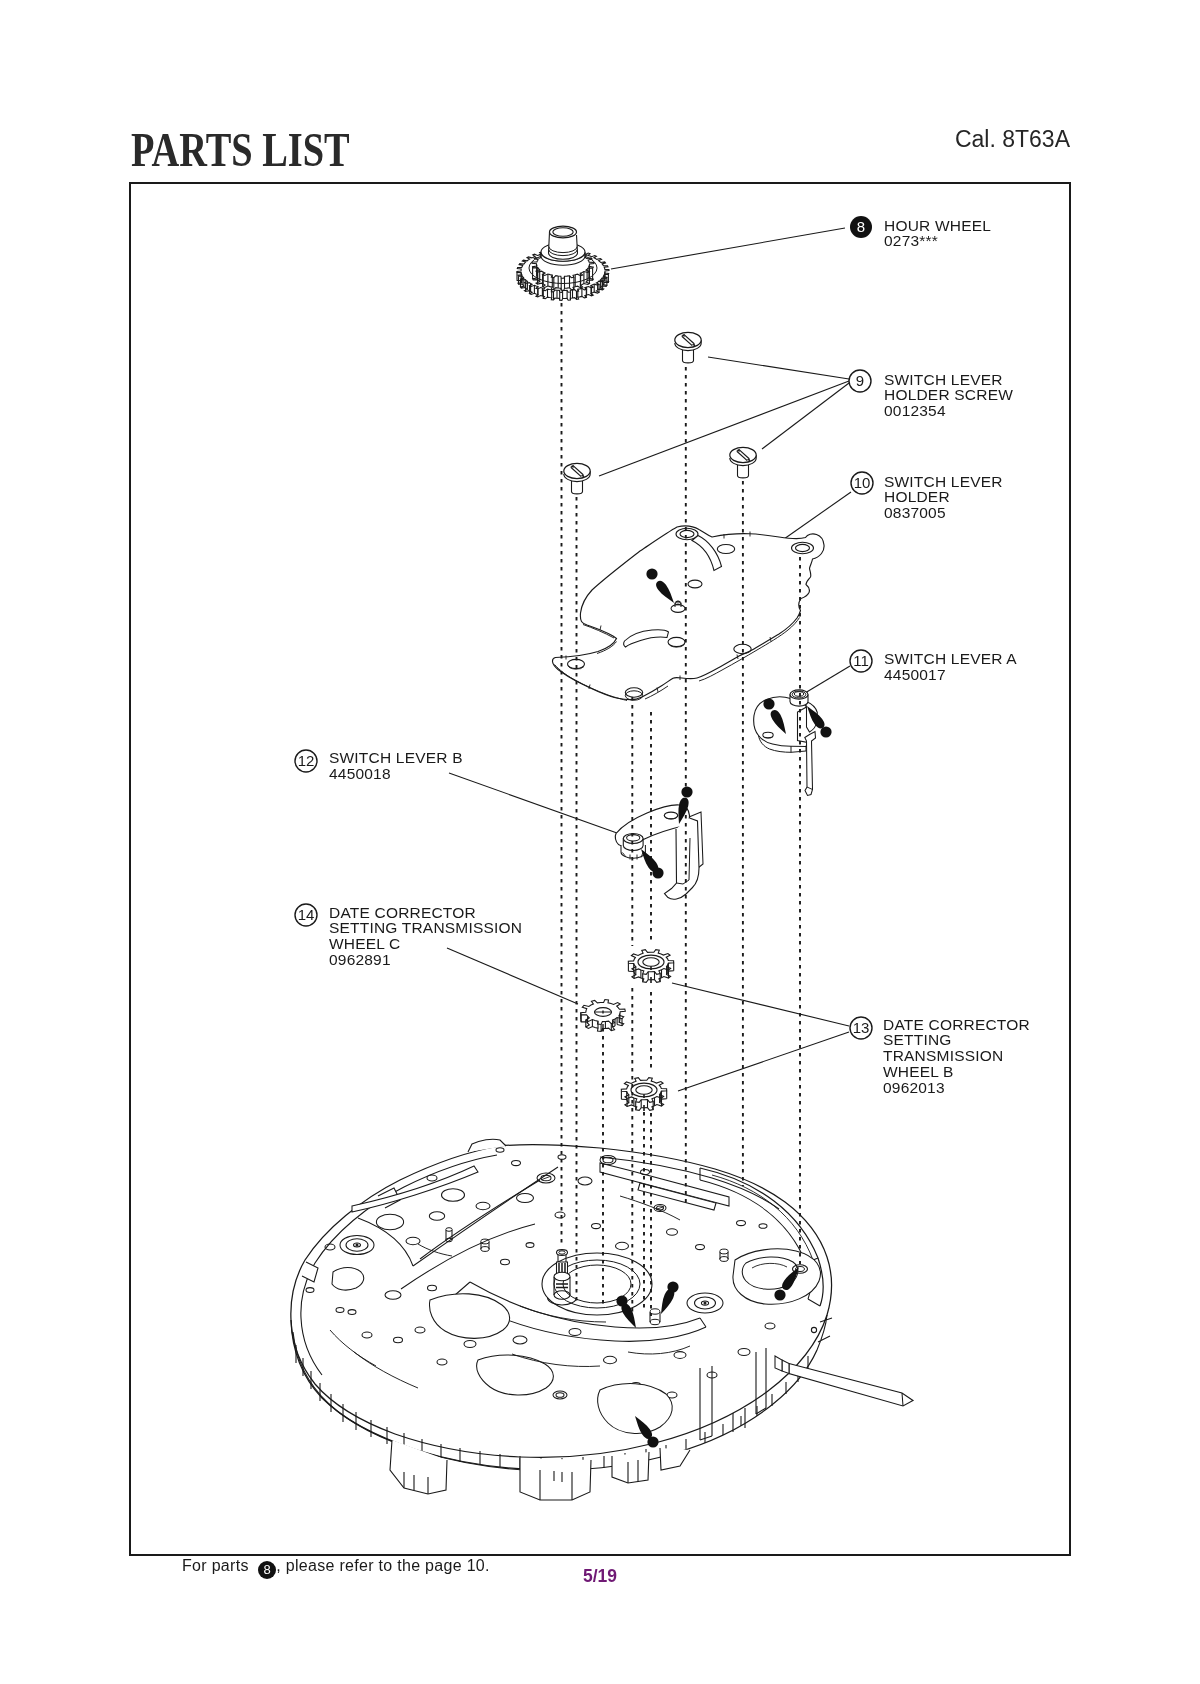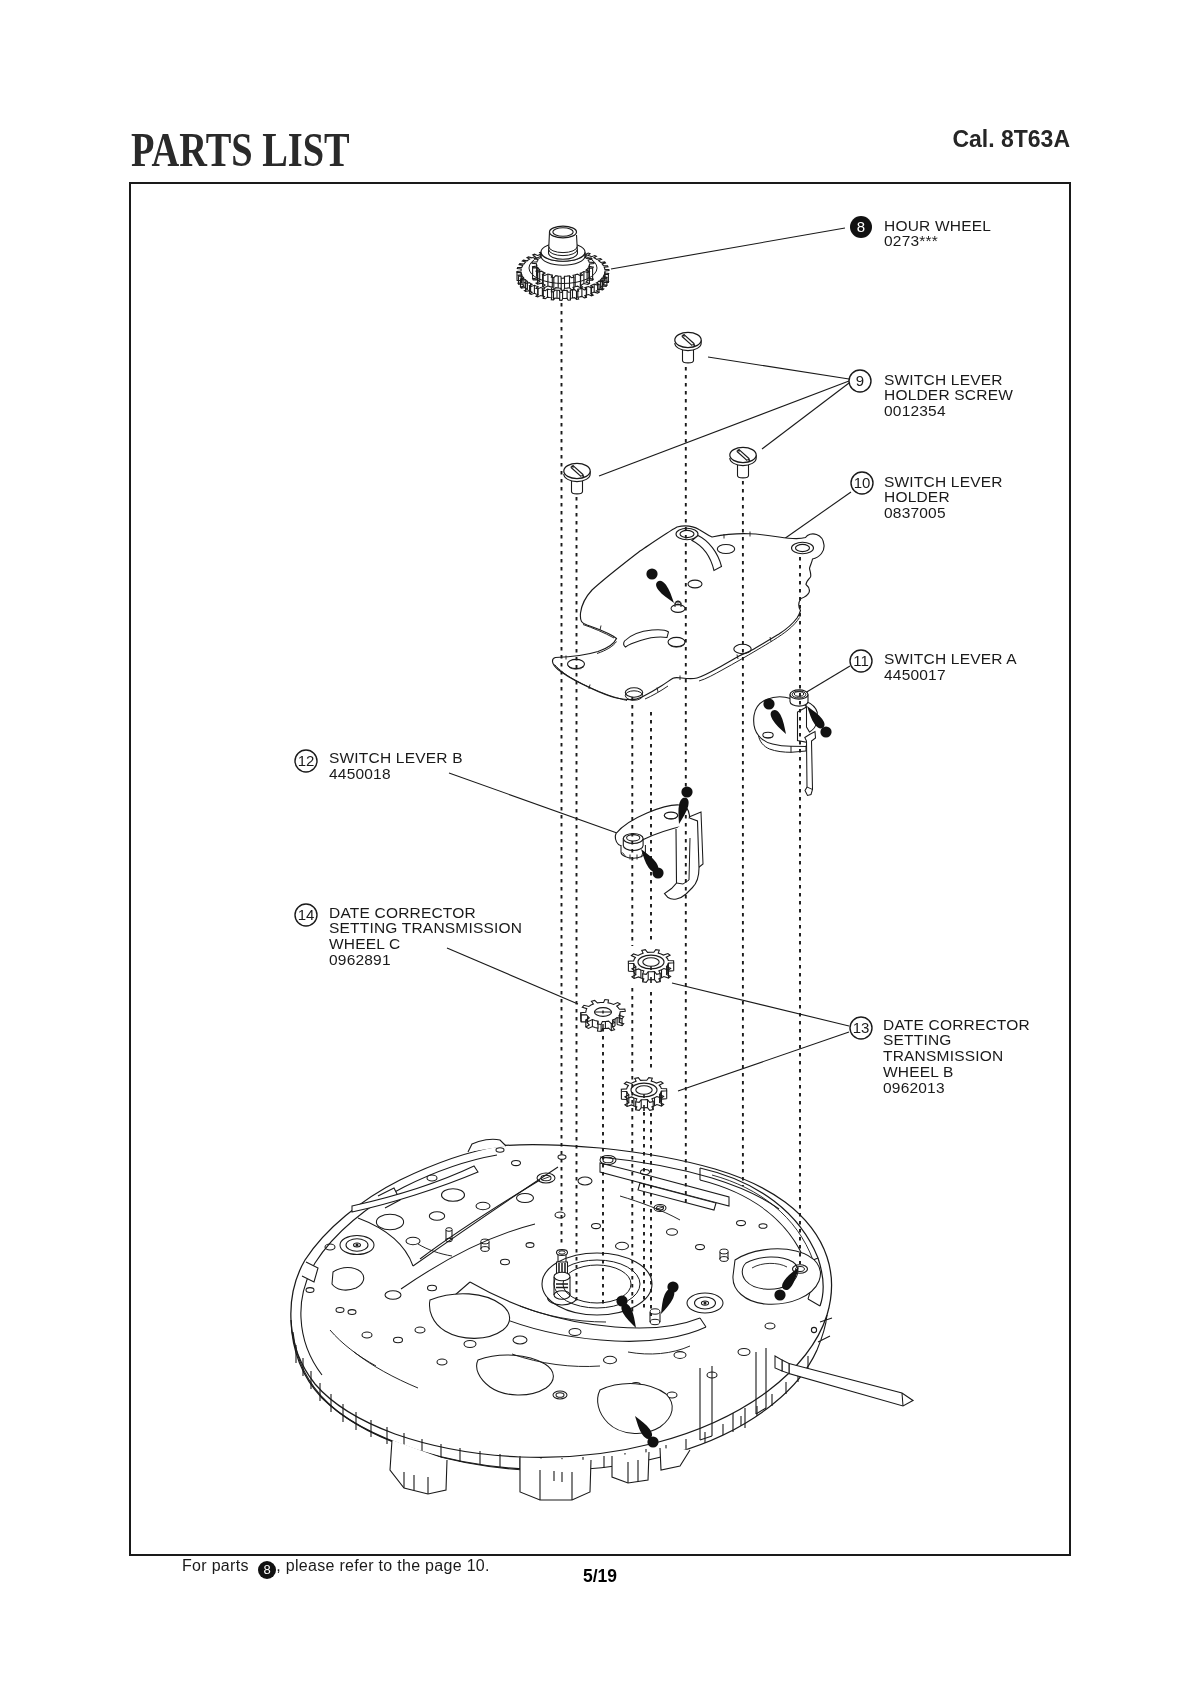--- a/index.html
+++ b/index.html
@@ -1,23 +1,23 @@
 <!DOCTYPE html>
 <html><head>
 <meta charset="utf-8">
 <style>
 html,body{margin:0;padding:0;background:#fff;width:1200px;height:1684px;overflow:hidden}
 *{box-sizing:border-box}
 .page{position:relative;width:1200px;height:1684px;background:#fff;font-family:"Liberation Sans",sans-serif}
 .title{position:absolute;left:131px;top:121px;font-family:"Liberation Serif",serif;font-weight:bold;font-size:49px;letter-spacing:0px;color:#2a2a2a;transform:scaleX(0.783);transform-origin:left top}
-.cal{position:absolute;right:130px;top:126px;font-size:23px;font-weight:bold;color:#262626}
+.cal{position:absolute;right:130px;top:126px;font-size:23px;font-weight:normal;color:#262626}
 .box{position:absolute;left:129px;top:182px;width:942px;height:1374px;border:2.2px solid #1a1a1a}
 .foot{position:absolute;left:182px;top:1557px;font-size:16px;color:#1a1a1a;letter-spacing:0.3px}
 .foot .n8{display:inline-block;width:18px;height:18px;line-height:18px;border-radius:50%;background:#111;color:#fff;text-align:center;font-size:13px;vertical-align:-2.5px}
-.pageno{position:absolute;left:0;top:1566px;width:1200px;text-align:center;font-size:17.5px;font-weight:bold;color:#000000}
+.pageno{position:absolute;left:0;top:1566px;width:1200px;text-align:center;font-size:17.5px;font-weight:bold;color:#701a75}
 svg{position:absolute;left:0;top:0}
 </style>
 </head>
 <body>
 <div class="page">
   <div class="title">PARTS LIST</div>
   <div class="cal">Cal. 8T63A</div>
   <div class="box"></div>
   <svg width="1200" height="1684" viewBox="0 0 1200 1684">
 <g stroke="#1a1a1a" stroke-width="1.1" fill="none">

